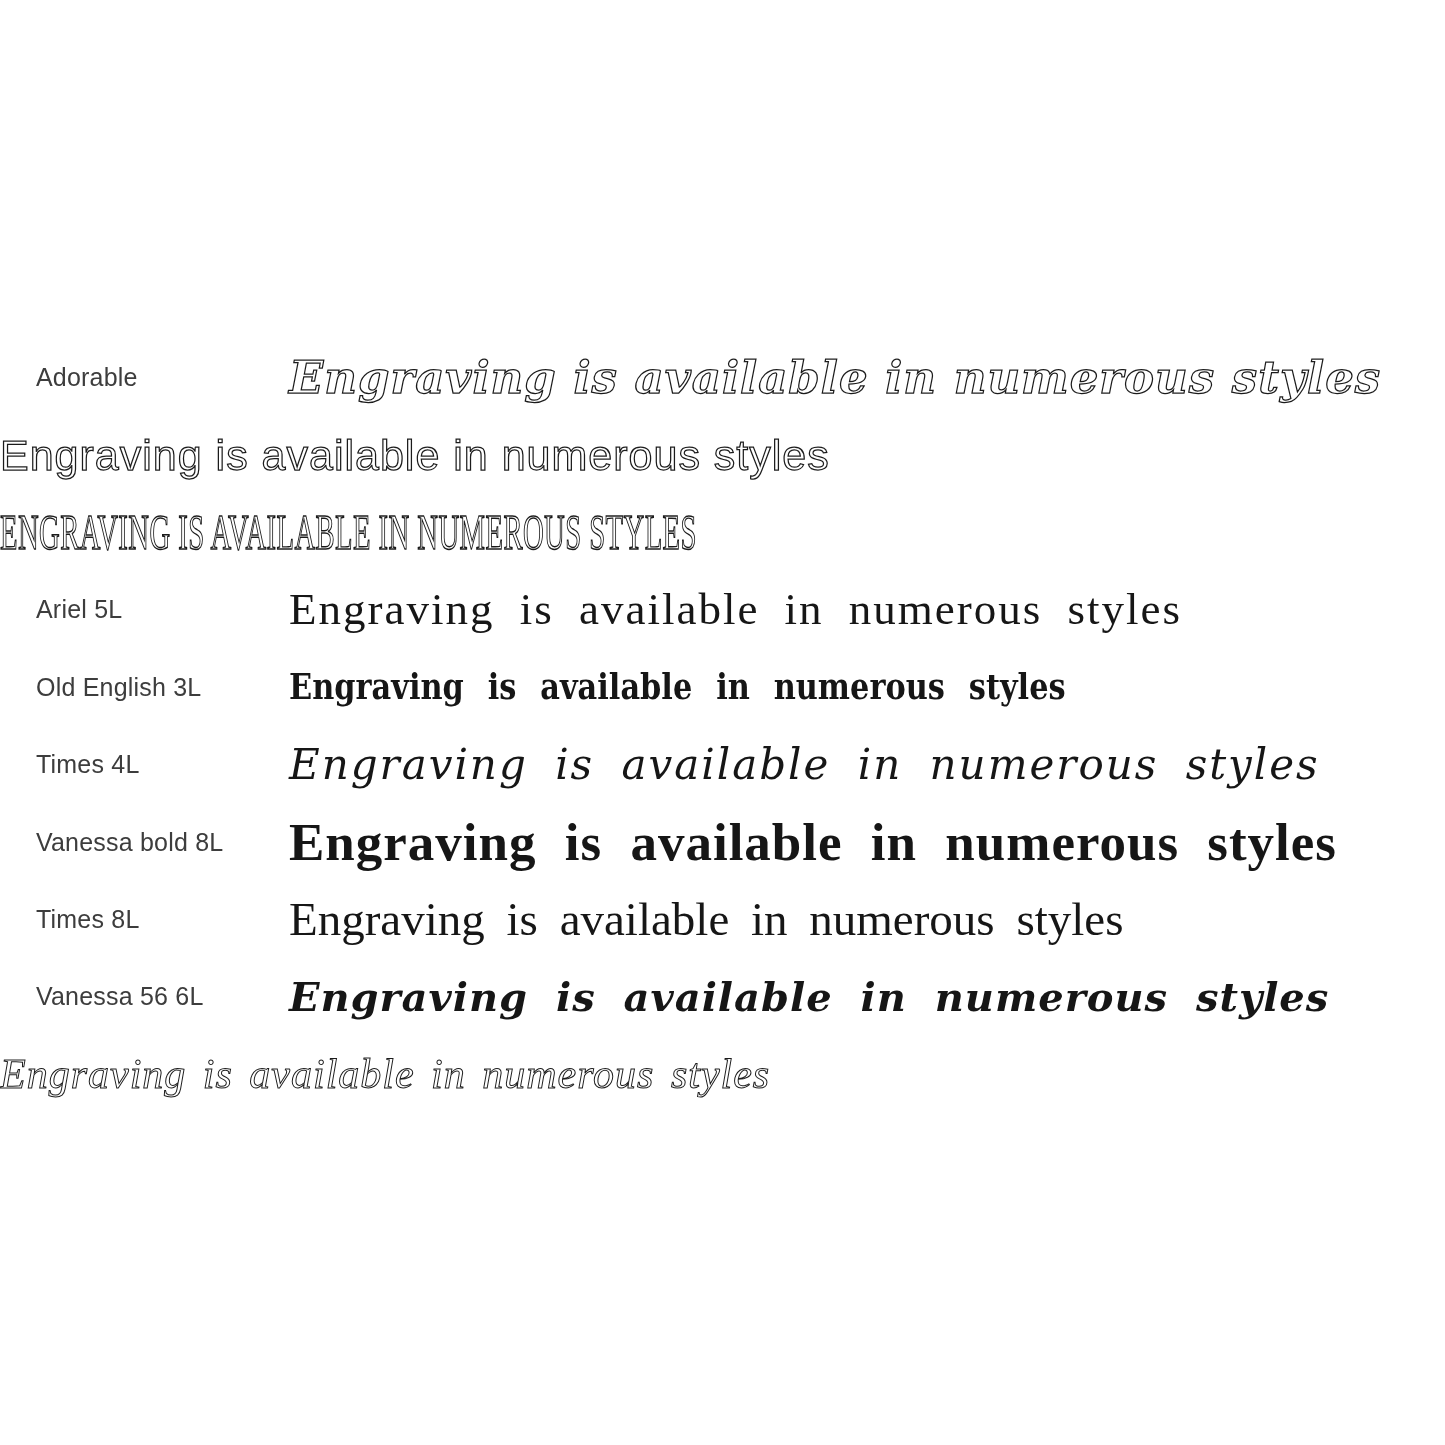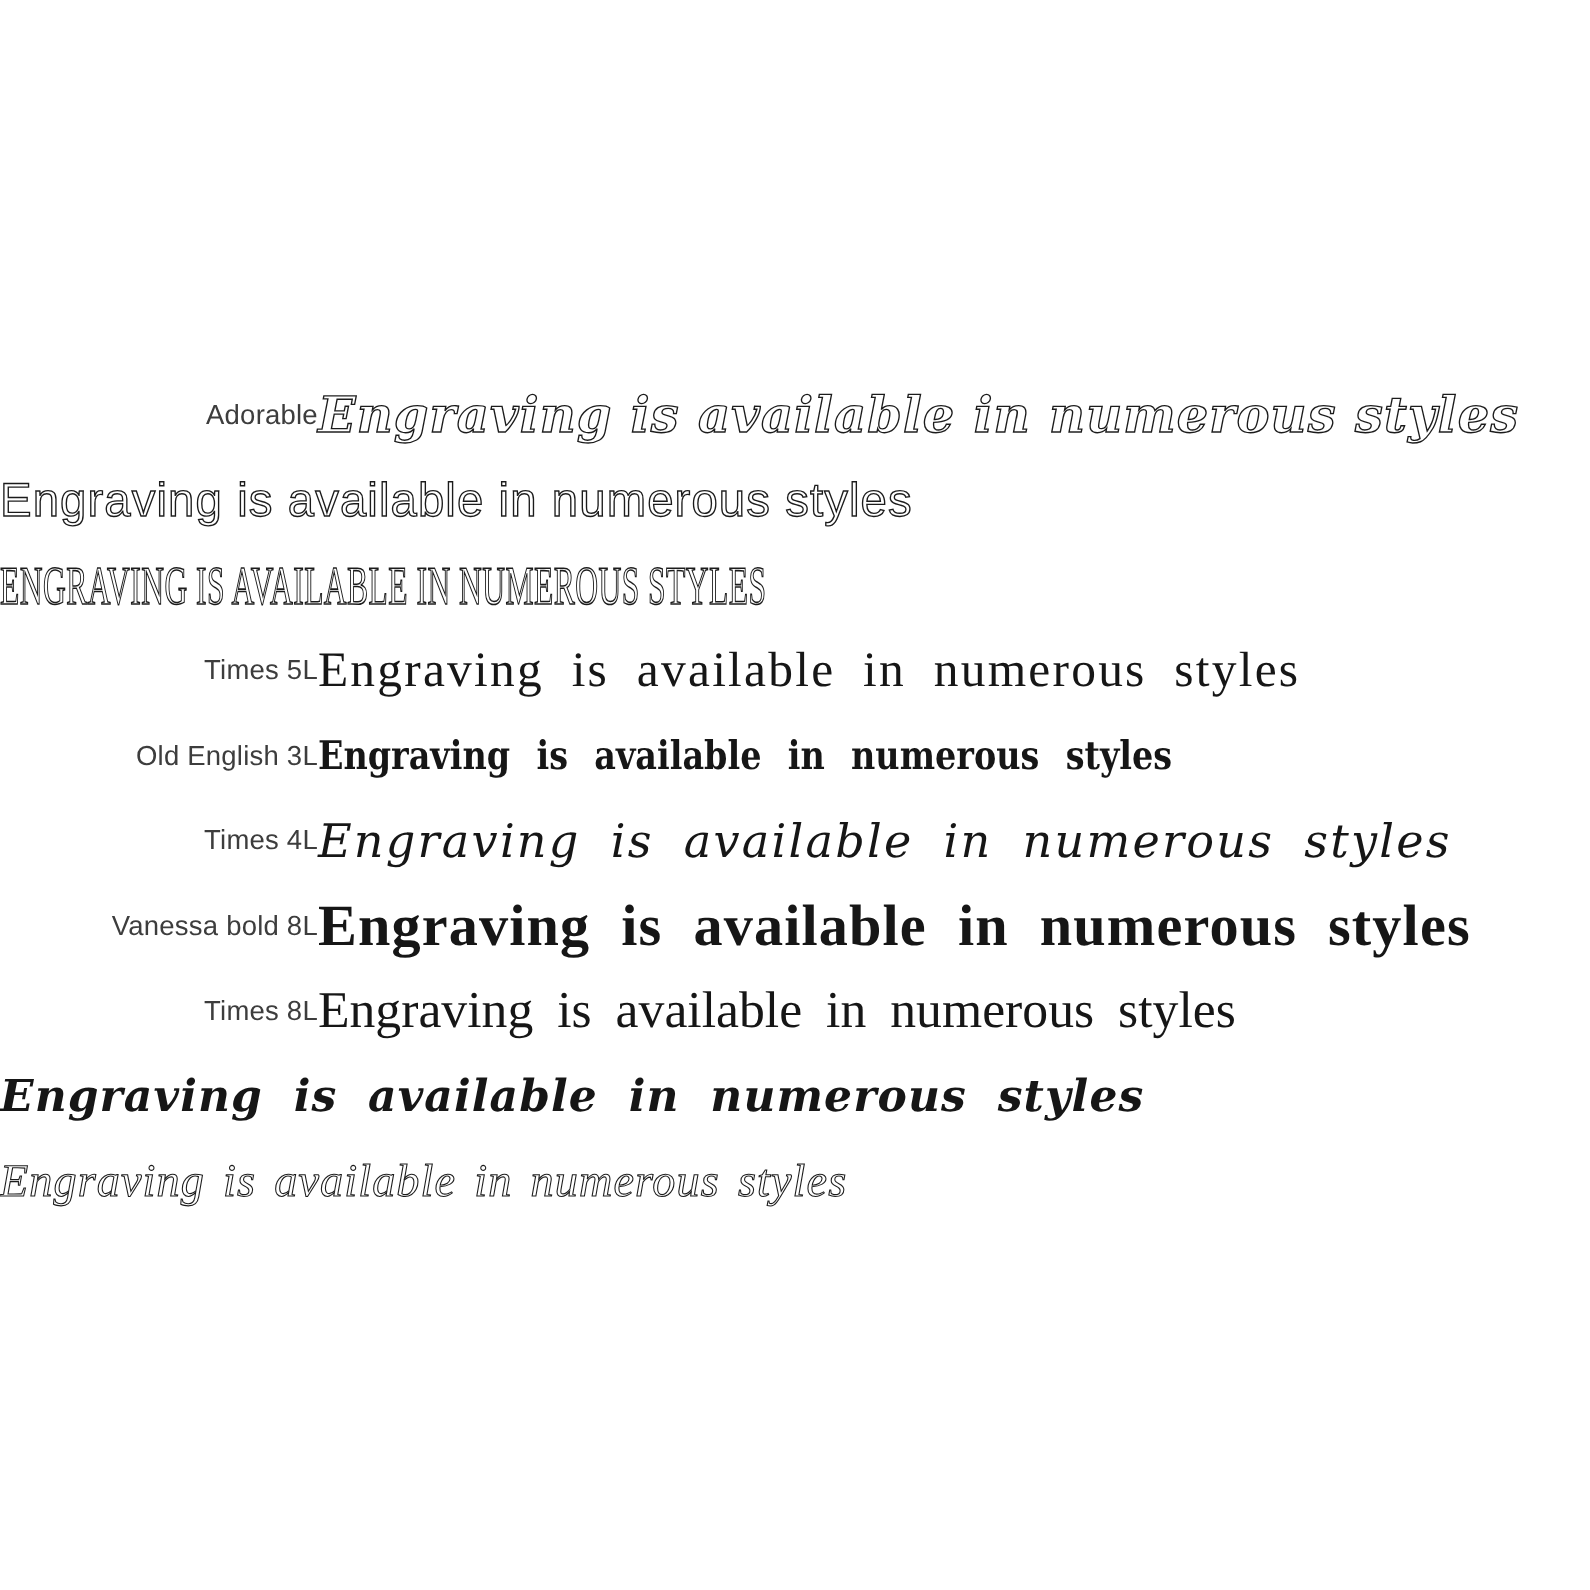--- a/index.html
+++ b/index.html
@@ -30,21 +30,20 @@
     flex: 0 0 auto;
     width: 289px;
     padding-left: 36px;
     box-sizing: border-box;
     font-family: "Liberation Sans", sans-serif;
     font-size: 25px;
     font-weight: 400;
     letter-spacing: 0.2px;
     color: #3d3d3d;
     white-space: nowrap;
-    text-align: right;
   }
   .sample {
     flex: 0 0 auto;
     white-space: nowrap;
     color: #161616;
     line-height: 1;
   }
   
   .outline {
     color: #ffffff;
@@ -140,21 +139,21 @@
 
     <div class="row">
       <div class="sample s-ariel outline">Engraving is available in numerous styles</div>
     </div>
 
     <div class="row">
       <div class="sample s-eccentrical outline-thin">ENGRAVING IS AVAILABLE IN NUMEROUS STYLES</div>
     </div>
 
     <div class="row">
-      <div class="label">Times 5L</div>
+      <div class="label">Ariel 5L</div>
       <div class="sample s-goudy">Engraving is available in numerous styles</div>
     </div>
 
     <div class="row">
       <div class="label">Old English 3L</div>
       <div class="sample s-oldenglish">Engraving is available in numerous styles</div>
     </div>
 
     <div class="row">
       <div class="label">Times 4L</div>
@@ -165,20 +164,21 @@
       <div class="label">Vanessa bold 8L</div>
       <div class="sample s-stencil">Engraving is available in numerous styles</div>
     </div>
 
     <div class="row">
       <div class="label">Times 8L</div>
       <div class="sample s-times8l">Engraving is available in numerous styles</div>
     </div>
 
     <div class="row">
+      <div class="label">Vanessa 56 6L</div>
       <div class="sample s-vanessa">Engraving is available in numerous styles</div>
     </div>
 
     <div class="row">
       <div class="sample s-tnr-italic outline-thin">Engraving is available in numerous styles</div>
     </div>
 
   </div>
 </div>
 

